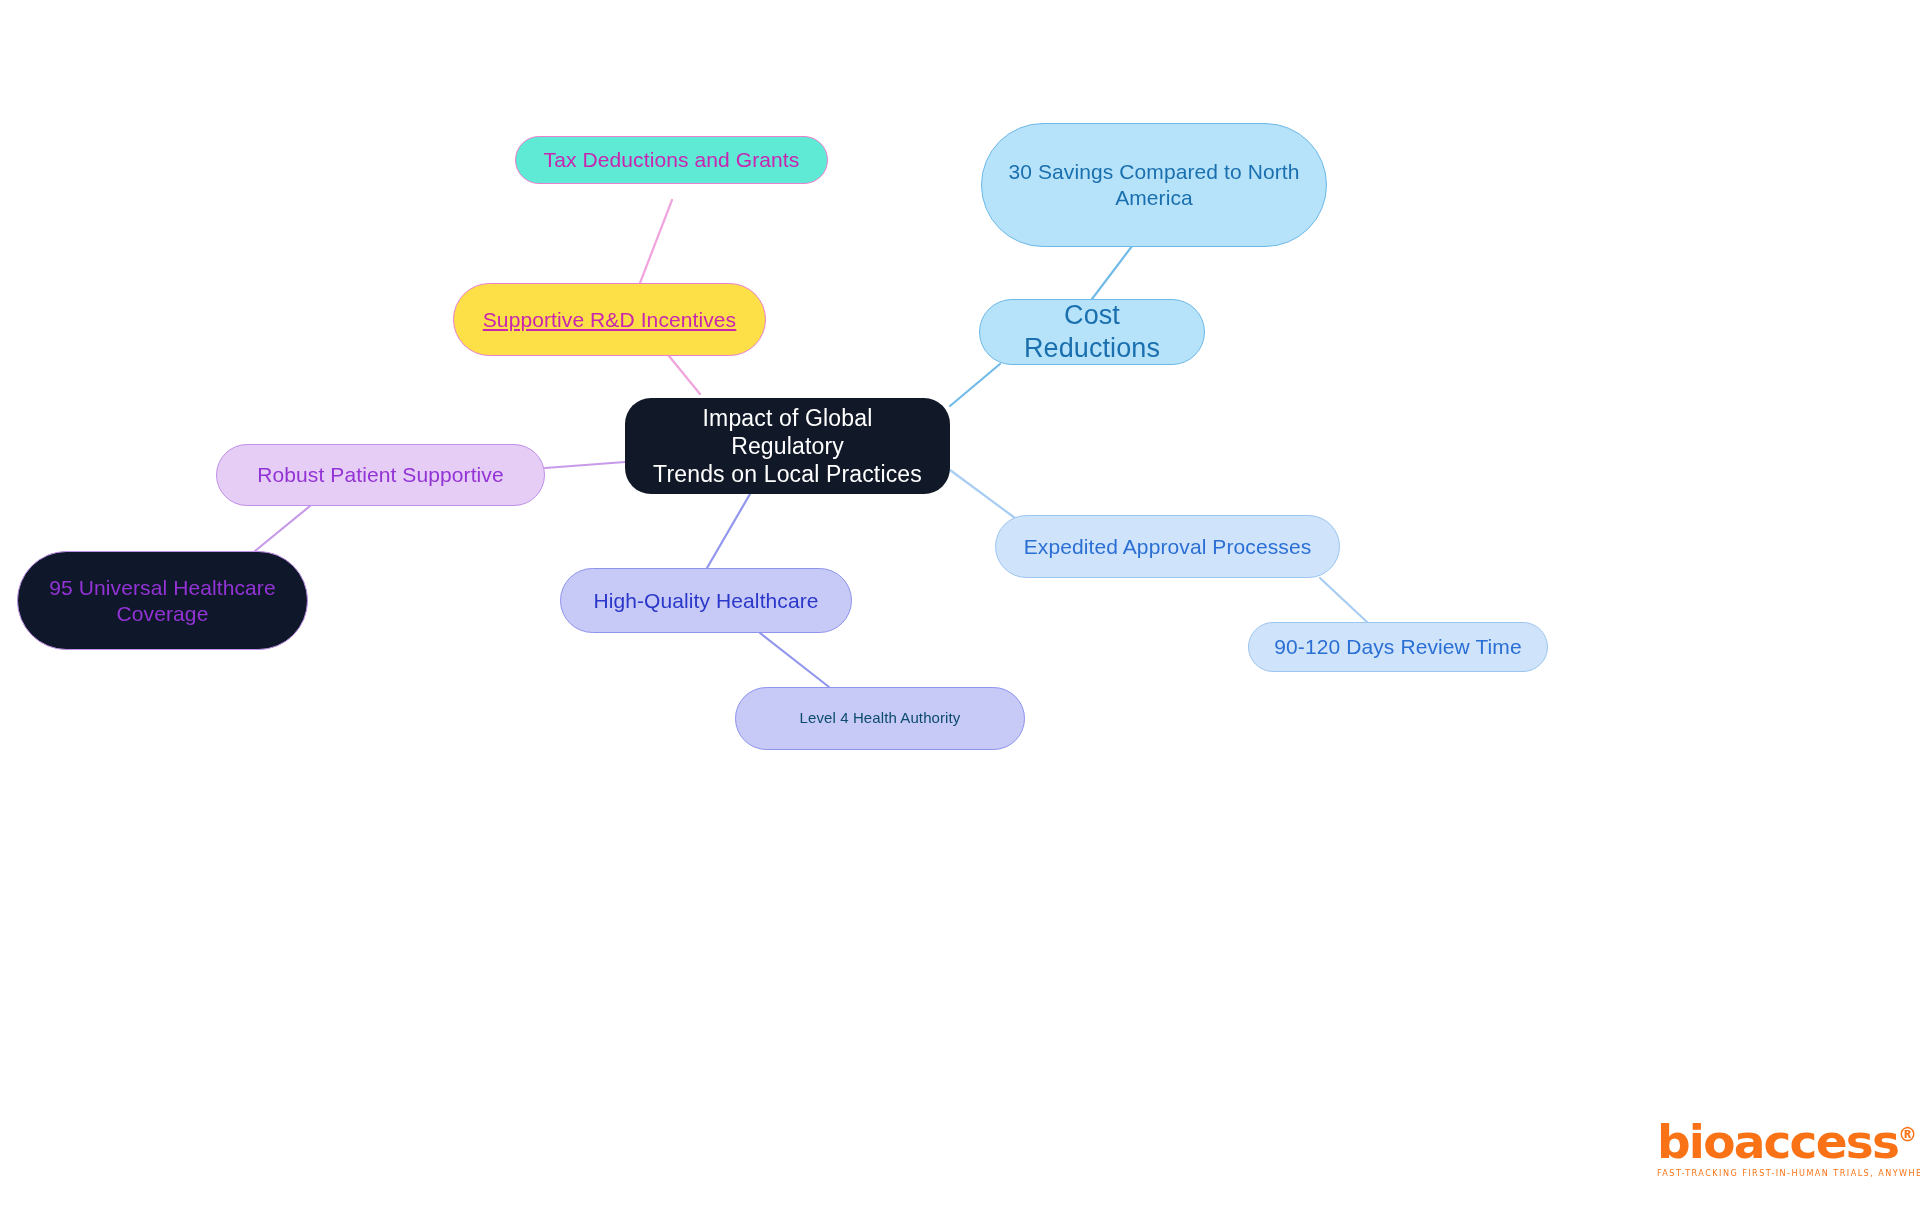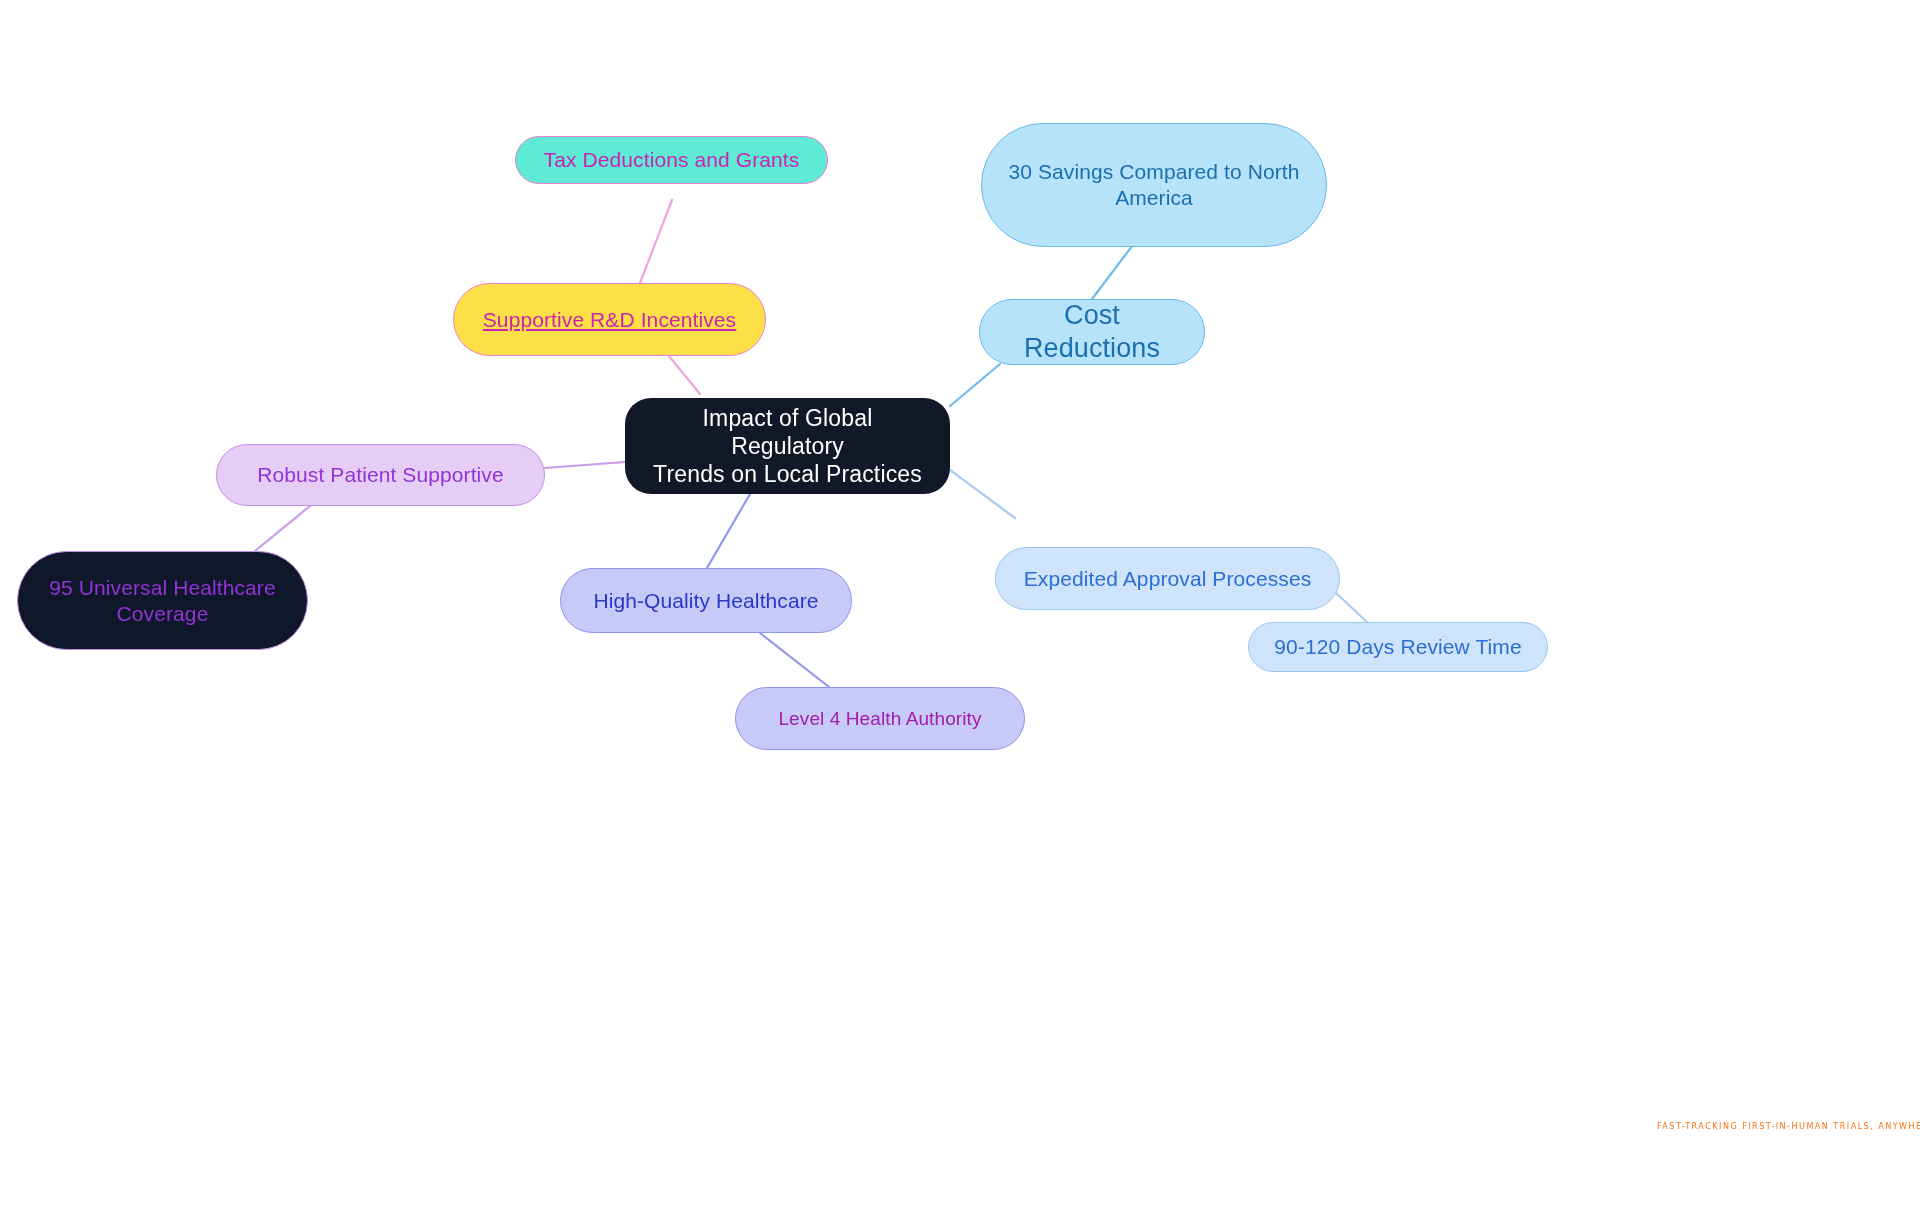--- a/index.html
+++ b/index.html
@@ -95,26 +95,29 @@
     </svg>
 
   <div id="node-layer">
       <div class="node node-root" style="left: 625px; top: 398px; width: 325px; height: 96px; background: rgb(17, 24, 39); border-color: rgb(17, 24, 39); color: rgb(255, 255, 255); font-size: 23px;"><span class="node-label">Impact of Global Regulatory
 Trends on Local Practices</span></div>
       <div class="node node-child" style="left: 453px; top: 283px; width: 313px; height: 73px; background: #fde047; border-color: rgb(234, 128, 208); color: rgb(201, 37, 176); font-size: 21px; text-decoration: underline;"><span class="node-label">Supportive R&amp;D Incentives</span></div>
       <div class="node node-child" style="left: 515px; top: 136px; width: 313px; height: 48px; background: #5eead4; border-color: rgb(234, 128, 208); color: rgb(201, 37, 176); font-size: 21px;"><span class="node-label">Tax Deductions and Grants</span></div>
       <div class="node node-child" style="left: 979px; top: 299px; width: 226px; height: 66px; background: rgb(182, 227, 250); border-color: rgb(108, 184, 232); color: rgb(26, 111, 174); font-size: 27px;"><span class="node-label">Cost Reductions</span></div>
       <div class="node node-child" style="left: 981px; top: 123px; width: 346px; height: 124px; background: rgb(182, 227, 250); border-color: rgb(108, 184, 232); color: rgb(26, 111, 174); font-size: 21px;"><span class="node-label">30 Savings Compared to North
 America</span></div>
-      <div class="node node-child" style="left: 995px; top: 515px; width: 345px; height: 63px; background: rgb(207, 228, 251); border-color: rgb(156, 197, 240); color: rgb(43, 111, 212); font-size: 21px; margin-top: 32px;"><span class="node-label">Expedited Approval Processes</span></div>
+      <div class="node node-child" style="left: 995px; top: 515px; width: 345px; height: 63px; background: rgb(207, 228, 251); border-color: rgb(156, 197, 240); color: rgb(43, 111, 212); font-size: 21px;"><span class="node-label">Expedited Approval Processes</span></div>
       <div class="node node-child" style="left: 1248px; top: 622px; width: 300px; height: 50px; background: rgb(207, 228, 251); border-color: rgb(156, 197, 240); color: rgb(43, 111, 212); font-size: 21px;"><span class="node-label">90-120 Days Review Time</span></div>
       <div class="node node-child" style="left: 216px; top: 444px; width: 329px; height: 62px; background: rgb(230, 205, 245); border-color: rgb(193, 144, 232); color: rgb(147, 51, 214); font-size: 21px;"><span class="node-label">Robust Patient Supportive</span></div>
       <div class="node node-child" style="left: 17px; top: 551px; width: 291px; height: 99px; background: #0f172a; border-color: rgb(193, 144, 232); color: rgb(147, 51, 214); font-size: 21px;"><span class="node-label">95 Universal Healthcare
 Coverage</span></div>
       <div class="node node-child" style="left: 560px; top: 568px; width: 292px; height: 65px; background: rgb(199, 202, 247); border-color: rgb(142, 147, 236); color: rgb(42, 55, 201); font-size: 21px;"><span class="node-label">High-Quality Healthcare</span></div>
-      <div class="node node-child" style="left: 735px; top: 687px; width: 290px; height: 63px; background: rgb(199, 202, 247); border-color: rgb(142, 147, 236); color: #a21caf; font-size: 19px;"><span class="node-label">Level 4 Health Authority</span></div>
+      <div class="node node-child" style="left: 735px; top: 687px; width: 290px; height: 63px; background: rgb(199, 202, 247); border-color: rgb(142, 147, 236); color: #0c4a6e; font-size: 15px;"><span class="node-label">Level 4 Health Authority</span></div>
     </div>
 
   <div id="logo" style="color: rgb(249, 115, 22);">
+    <span id="logo-word">
+      <span>bioaccess</span><span id="logo-reg">®</span>
+    </span>
     <span id="logo-tag">FAST-TRACKING FIRST-IN-HUMAN TRIALS, ANYWHERE</span>
   </div>
 
 </div>
 
 </body></html>

